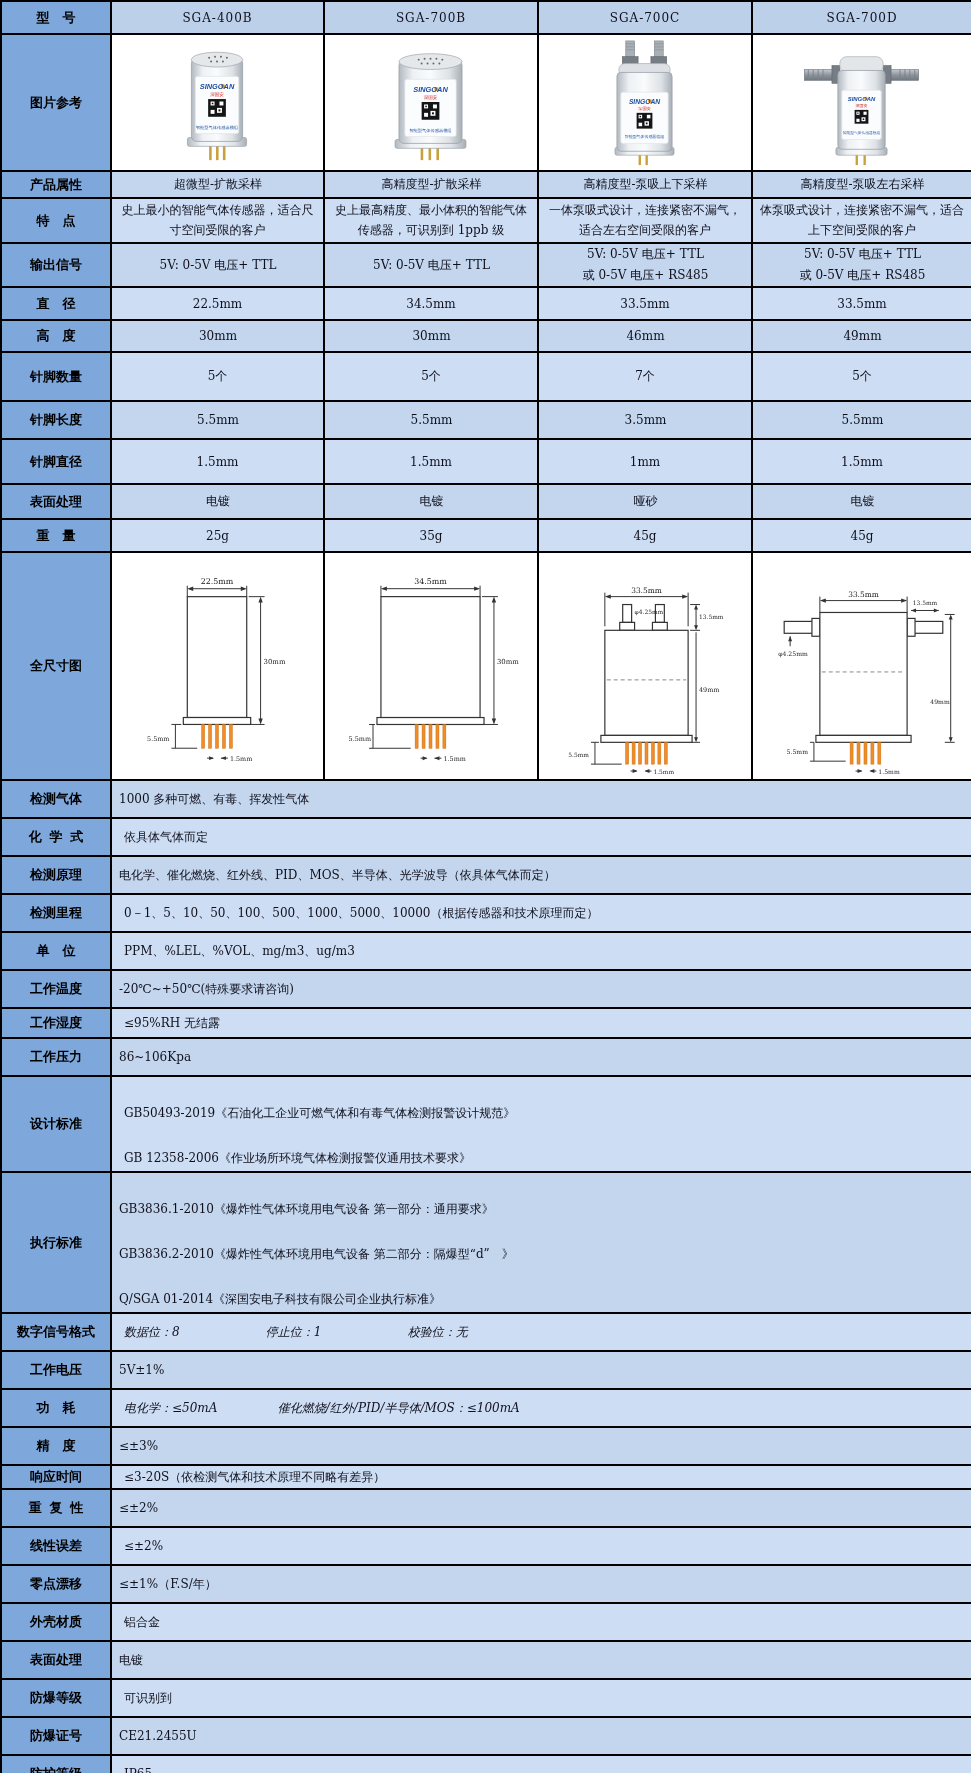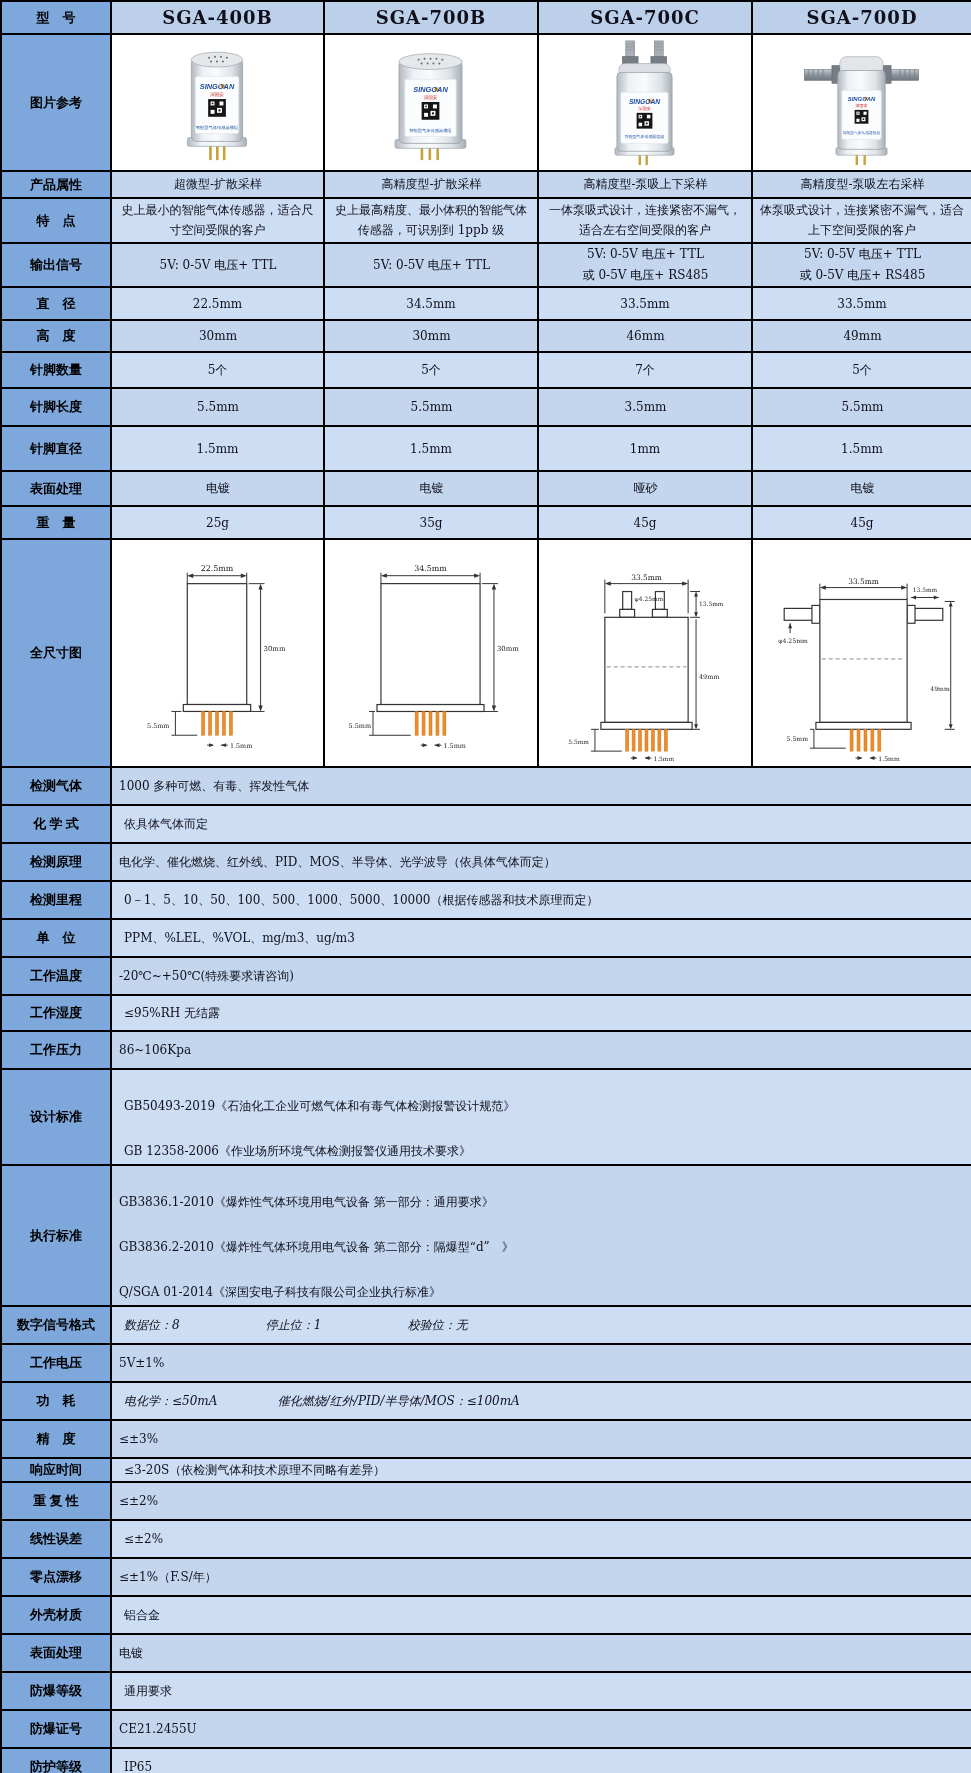--- a/index.html
+++ b/index.html
@@ -1,26 +1,26 @@
 <!DOCTYPE html>
 <html><head>
 <meta charset="utf-8">
 <style>
   html,body{margin:0;padding:0;background:#fff;}
   body{width:971px;font-family:"Liberation Sans",sans-serif;-webkit-font-smoothing:antialiased;}
   table{width:971px;border-collapse:collapse;table-layout:fixed;}
   td{border:2px solid #000;overflow:hidden;}
   td.label{
     background:#7ea7db;text-align:center;font-weight:bold;font-size:13px;color:#000;
-    font-family:Liberation Serif, serif;padding:2px;
+    font-family:Liberation Mono, monospace;padding:2px;
   }
   td.v{text-align:center;font-size:12px;color:#10101c;font-family:"DejaVu Serif",serif;padding:2px 6px;}
   tr.a td.v{background:#c3d6ee;padding-left:7px;}
   tr.b td.v{background:#ccddf4;}
-  tr.hd td.v{background:#bdd0ea;font-weight:bold;font-size:18px;letter-spacing:1px;}
+  tr.hd td.v{background:#bdd0ea;font-weight:normal;font-size:12px;letter-spacing:1px;}
   tr.w td.v{background:#ffffff;padding:0;}
   td.spec{text-align:left;padding-left:12px;font-size:12px;}
   td.spec .ln{line-height:1.75;margin-top:24px;}
   td.spec .seg{display:inline-block;min-width:138px;font-style:italic;}
   td.spec .seg.wideseg{min-width:150px;}
   .feat{line-height:1.6;font-size:12px;}
   .sig .ln2{margin-top:4px;}
   svg{display:block;}
   .dln{stroke:#333;stroke-width:1;fill:none;}
   .dsh{stroke:#888;stroke-width:1;fill:none;stroke-dasharray:4 3;}
@@ -270,21 +270,21 @@
   <td class="v">33.5mm</td>
   <td class="v">33.5mm</td>
 </tr>
 <tr class="a" style="height:32px">
   <td class="label">高　度</td>
   <td class="v">30mm</td>
   <td class="v">30mm</td>
   <td class="v">46mm</td>
   <td class="v">49mm</td>
 </tr>
-<tr class="b" style="height:36px">
+<tr class="b" style="height:49px">
   <td class="label">针脚数量</td>
   <td class="v">5个</td>
   <td class="v">5个</td>
   <td class="v">7个</td>
   <td class="v">5个</td>
 </tr>
 <tr class="a" style="height:38px">
   <td class="label">针脚长度</td>
   <td class="v">5.5mm</td>
   <td class="v">5.5mm</td>
@@ -448,21 +448,21 @@
   <td class="v spec" colspan="4">0－1、5、10、50、100、500、1000、5000、10000（根据传感器和技术原理而定）</td>
 </tr>
 <tr class="b" style="height:38px">
   <td class="label">单　位</td>
   <td class="v spec" colspan="4">PPM、%LEL、%VOL、mg/m3、ug/m3</td>
 </tr>
 <tr class="a" style="height:38px">
   <td class="label">工作温度</td>
   <td class="v spec" colspan="4">-20℃~+50℃(特殊要求请咨询)</td>
 </tr>
-<tr class="b" style="height:36px">
+<tr class="b" style="height:30px">
   <td class="label">工作湿度</td>
   <td class="v spec" colspan="4">≤95%RH 无结露</td>
 </tr>
 <tr class="a" style="height:38px">
   <td class="label">工作压力</td>
   <td class="v spec" colspan="4">86~106Kpa</td>
 </tr>
 <tr class="b" style="height:44px">
   <td class="label">设计标准</td>
   <td class="v spec" colspan="4">
@@ -520,21 +520,21 @@
 <tr class="b" style="height:38px">
   <td class="label">外壳材质</td>
   <td class="v spec" colspan="4">铝合金</td>
 </tr>
 <tr class="a" style="height:38px">
   <td class="label">表面处理</td>
   <td class="v spec" colspan="4">电镀</td>
 </tr>
 <tr class="b" style="height:38px">
   <td class="label">防爆等级</td>
-  <td class="v spec" colspan="4">通用要求</td>
+  <td class="v spec" colspan="4">可识别到</td>
 </tr>
 <tr class="a" style="height:38px">
   <td class="label">防爆证号</td>
   <td class="v spec" colspan="4">CE21.2455U</td>
 </tr>
 <tr class="b" style="height:38px">
   <td class="label">防护等级</td>
   <td class="v spec" colspan="4">IP65</td>
 </tr>
 <tr class="a" style="height:38px">

